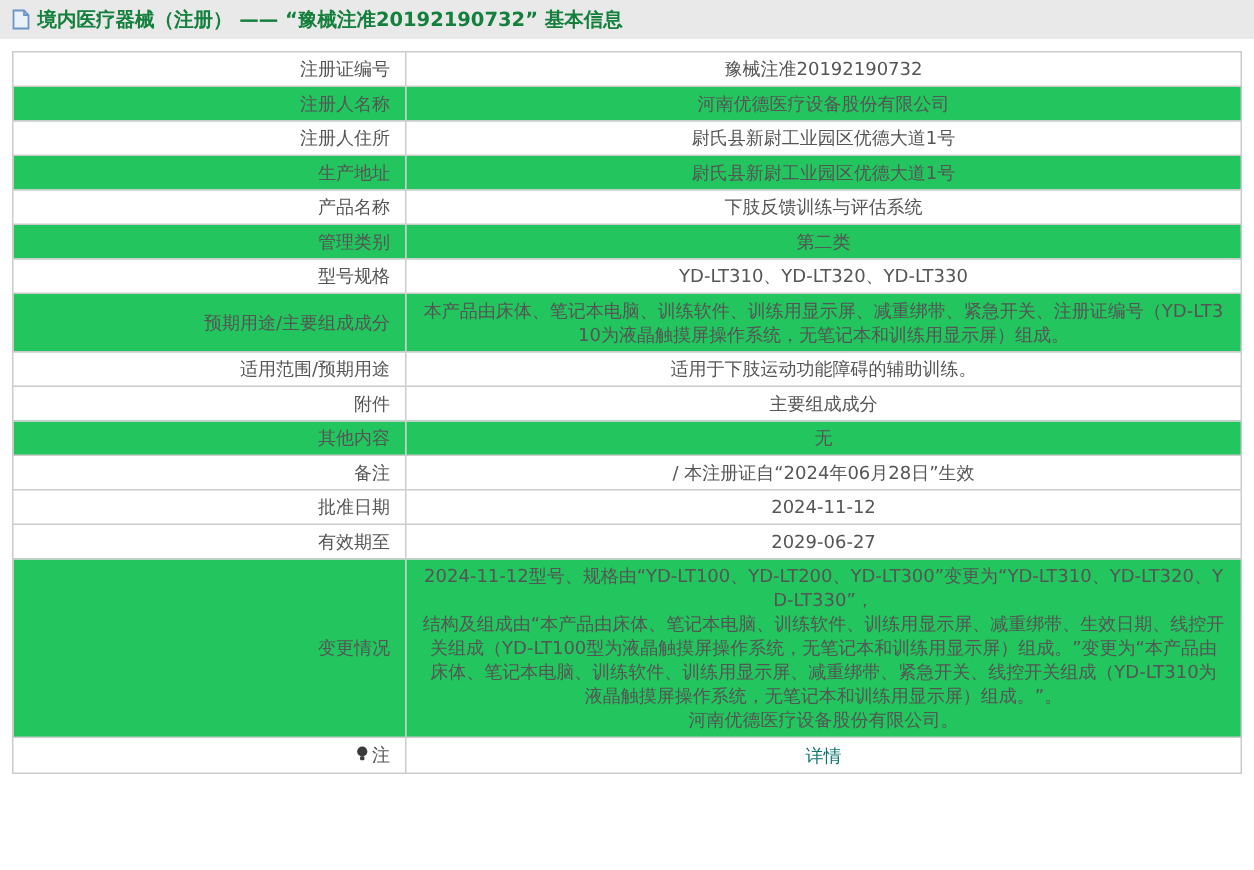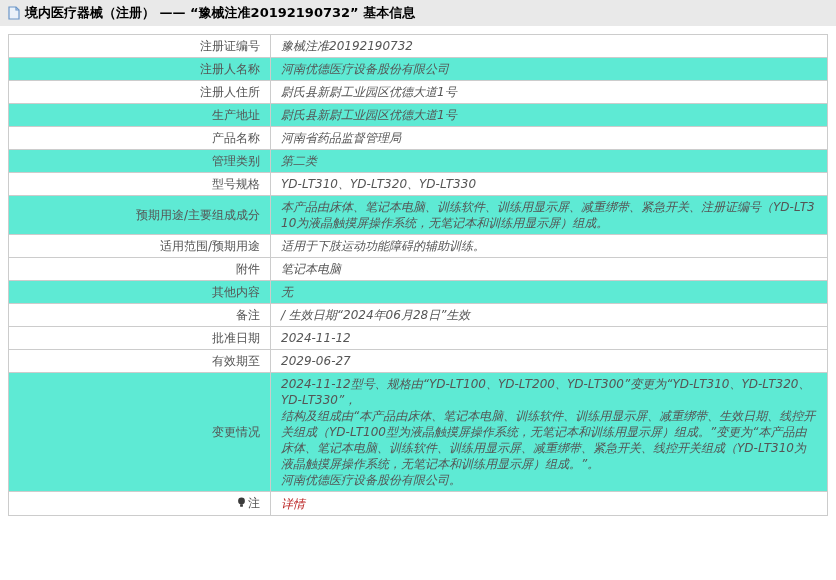--- a/index.html
+++ b/index.html
@@ -12,21 +12,21 @@
   }
   .header-band {
     background: #e9e9e9;
     height: 26px;
     display: flex;
     align-items: center;
     padding: 0 8px;
     gap: 5px;
   }
   .page-title {
-    color: #000000;
+    color: #15803d;
     font-size: 13px;
     font-weight: 600;
     white-space: nowrap;
   }
   .doc-icon { flex: 0 0 auto; display: inline-flex; }
   table.info-table {
     border-collapse: collapse;
     margin: 8px;
     width: 820px;
     table-layout: fixed;
@@ -38,26 +38,26 @@
     padding: 3px 10px;
     line-height: 16px;
     vertical-align: middle;
     word-break: break-all;
   }
   td.label-cell {
     width: 262px;
     text-align: right;
     white-space: normal;
   }
-  td.value-cell { text-align: left; font-style: italic; }
-  tr.alt td { background: #5eead4; }
+  td.value-cell { text-align: center; }
+  tr.alt td { background: #22c55e; }
   tr.plain td { background: #ffffff; }
   .value-line { display: block; }
   a.detail-link {
-    color: #b91c1c;
+    color: #0f766e;
     text-decoration: none;
     cursor: pointer;
   }
   .note-icon {
     display: inline-block;
     vertical-align: -1px;
     margin-right: 2px;
   }
 </style>
 </head>
@@ -86,49 +86,49 @@
       <tr class="plain">
         <td class="label-cell"><span>注册人住所</span></td>
         <td class="value-cell"><span>尉氏县新尉工业园区优德大道1号</span></td>
       </tr>
       <tr class="alt">
         <td class="label-cell"><span>生产地址</span></td>
         <td class="value-cell"><span>尉氏县新尉工业园区优德大道1号</span></td>
       </tr>
       <tr class="plain">
         <td class="label-cell"><span>产品名称</span></td>
-        <td class="value-cell"><span>河南省药品监督管理局</span></td>
+        <td class="value-cell"><span>下肢反馈训练与评估系统</span></td>
       </tr>
       <tr class="alt">
         <td class="label-cell"><span>管理类别</span></td>
         <td class="value-cell"><span>第二类</span></td>
       </tr>
       <tr class="plain">
         <td class="label-cell"><span>型号规格</span></td>
         <td class="value-cell"><span>YD-LT310、YD-LT320、YD-LT330</span></td>
       </tr>
       <tr class="alt">
         <td class="label-cell"><span>预期用途/主要组成成分</span></td>
         <td class="value-cell"><span>本产品由床体、笔记本电脑、训练软件、训练用显示屏、减重绑带、紧急开关、注册证编号（YD-LT310为液晶触摸屏操作系统，无笔记本和训练用显示屏）组成。</span></td>
       </tr>
       <tr class="plain">
         <td class="label-cell"><span>适用范围/预期用途</span></td>
         <td class="value-cell"><span>适用于下肢运动功能障碍的辅助训练。</span></td>
       </tr>
       <tr class="plain">
         <td class="label-cell"><span>附件</span></td>
-        <td class="value-cell"><span>笔记本电脑</span></td>
+        <td class="value-cell"><span>主要组成成分</span></td>
       </tr>
       <tr class="alt">
         <td class="label-cell"><span>其他内容</span></td>
         <td class="value-cell"><span>无</span></td>
       </tr>
       <tr class="plain">
         <td class="label-cell"><span>备注</span></td>
-        <td class="value-cell"><span>/ 生效日期“2024年06月28日”生效</span></td>
+        <td class="value-cell"><span>/ 本注册证自“2024年06月28日”生效</span></td>
       </tr>
       <tr class="plain">
         <td class="label-cell"><span>批准日期</span></td>
         <td class="value-cell"><span>2024-11-12</span></td>
       </tr>
       <tr class="plain">
         <td class="label-cell"><span>有效期至</span></td>
         <td class="value-cell"><span>2029-06-27</span></td>
       </tr>
       <tr class="alt">

